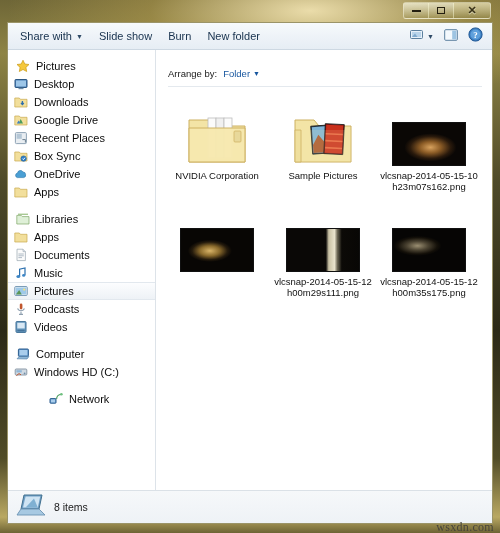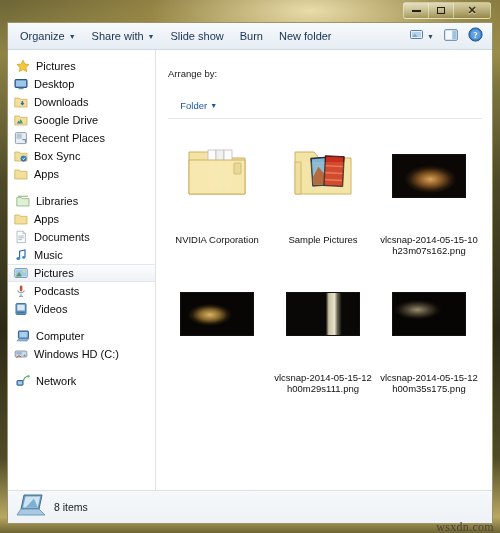--- a/index.html
+++ b/index.html
@@ -145,32 +145,32 @@
 
   
   #content { flex: 1 1 auto; background: #ffffff; position: relative; overflow: hidden; }
   #lib-header {
     display: flex; align-items: flex-start; padding: 8px 10px 4px 12px;
   }
   #lib-title-wrap { flex: 1 1 auto; }
   #lib-title { font-size: 15px; color: #2a6039; font-family: "Liberation Sans", sans-serif; }
   #lib-sub { font-size: 9px; color: #444; margin-top: 1px; }
   #lib-sub a { color: #16559e; text-decoration: none; }
-  #arrange-wrap { display: flex; align-items: flex-end; gap: 21px; padding-top: 10px; flex-direction: column; }
+  #arrange-wrap { display: flex; align-items: flex-end; gap: 6px; padding-top: 10px; }
   #arrange-label { font-size: 9.5px; color: #1a1a1a; }
   #arrange-value { font-size: 9.5px; color: #16559e; display: flex; align-items: center; gap: 3px; }
   #divider { height: 1px; background: #e4e9ee; margin: 3px 10px 0 12px; }
 
   #filegrid {
     display: flex; flex-wrap: wrap; align-content: flex-start;
     padding: 6px 4px 0 8px;
   }
   .fileitem {
     width: 106px; padding: 3px 2px 7px 2px;
-    display: flex; flex-direction: column; align-items: center; gap: 32px;
+    display: flex; flex-direction: column; align-items: center;
   }
   .thumb-box { height: 70px; display: flex; align-items: flex-end; justify-content: center; }
   .thumb-img { width: 74px; height: 44px; border: 1px solid #111; }
   .fname {
     margin-top: 4px; font-size: 9.5px; color: #111; text-align: center;
     line-height: 11px; width: 100px; word-break: break-all;
   }
 
   
   #statusbar {
@@ -243,24 +243,20 @@
           <circle cx="5" cy="5" r="3.3" fill="none" stroke="#2f5d8f" stroke-width="1.3"></circle>
           <line x1="7.4" y1="7.4" x2="10.6" y2="10.6" stroke="#2f5d8f" stroke-width="1.4"></line>
         </svg>
       </span>
     </div>
   </div>
 
   <div id="frame-inner">
 
     <div id="toolbar">
-      <div class="tbitem">
-        <span>Organize</span>
-        <span class="caret">▼</span>
-      </div>
       <div class="tbitem">
         <span>Share with</span>
         <span class="caret">▼</span>
       </div>
       <div class="tbitem">Slide show</div>
       <div class="tbitem">Burn</div>
       <div class="tbitem">New folder</div>
 
       <div id="tb-spacer"></div>
 
@@ -354,20 +350,28 @@
             <span class="ico">
               <svg width="14" height="14" viewBox="0 0 14 14">
                 <path d="M0.8 3 H5.3 L6.4 4.3 H13 V12 H0.8 Z" fill="#f2df9c" stroke="#c8ab4f" stroke-width="0.7"></path>
                 <circle cx="9.6" cy="9.6" r="2.7" fill="#2f7fc9" stroke="#1d5b97" stroke-width="0.6"></circle>
                 <path d="M8.4 9.6 l1 1 1.6 -1.9" stroke="#fff" stroke-width="1" fill="none"></path>
               </svg>
             </span>
             <span>Box Sync</span>
           </div>
 
+          <div class="nav-item">
+            <span class="ico">
+              <svg width="14" height="14" viewBox="0 0 14 14">
+                <path d="M3.3 10.6 a2.3 2.3 0 0 1 0.2 -4.5 a3 3 0 0 1 5.6 -1.1 a2.6 2.6 0 0 1 2.5 2.6 a2.5 2.5 0 0 1 -2 3 Z" fill="#4a9fd4" stroke="#2a74a8" stroke-width="0.6"></path>
+              </svg>
+            </span>
+            <span>OneDrive</span>
+          </div>
 
           <div class="nav-item">
             <span class="ico">
               <svg width="14" height="14" viewBox="0 0 14 14">
                 <path d="M0.8 3 H5.3 L6.4 4.3 H13 V12 H0.8 Z" fill="#f2df9c" stroke="#c8ab4f" stroke-width="0.7"></path>
               </svg>
             </span>
             <span>Apps</span>
           </div>
         </div>
@@ -468,21 +472,21 @@
                 <rect x="2.4" y="5.2" width="5.4" height="2.2" fill="#8fb6d6"></rect>
                 <circle cx="10.6" cy="8.4" r="0.9" fill="#6f8ea8"></circle>
                 <path d="M2.4 10.6 l2.6 -2 2 1.2" stroke="#c0562e" stroke-width="1" fill="none"></path>
               </svg>
             </span>
             <span>Windows HD (C:)</span>
           </div>
 
         </div>
 
-        <div class="nav-group" style="margin-top:9px;">
+        <div class="nav-group" style="margin-top:9px;margin-left:33px;">
           <div class="nav-head">
             <span class="ico">
               <svg width="14" height="14" viewBox="0 0 14 14">
                 <rect x="1" y="6.6" width="6" height="4.6" rx="0.6" fill="#5b91c4" stroke="#2c5d8f"></rect>
                 <rect x="1.9" y="7.4" width="4.2" height="3" fill="#a9cdec"></rect>
                 <path d="M7.6 7 a4.6 4.6 0 0 1 4.6 -4.6" fill="none" stroke="#4a9d5e" stroke-width="1.2"></path>
                 <circle cx="12.4" cy="2.2" r="1.3" fill="#6fc07f"></circle>
               </svg>
             </span>
             <span>Network</span>

